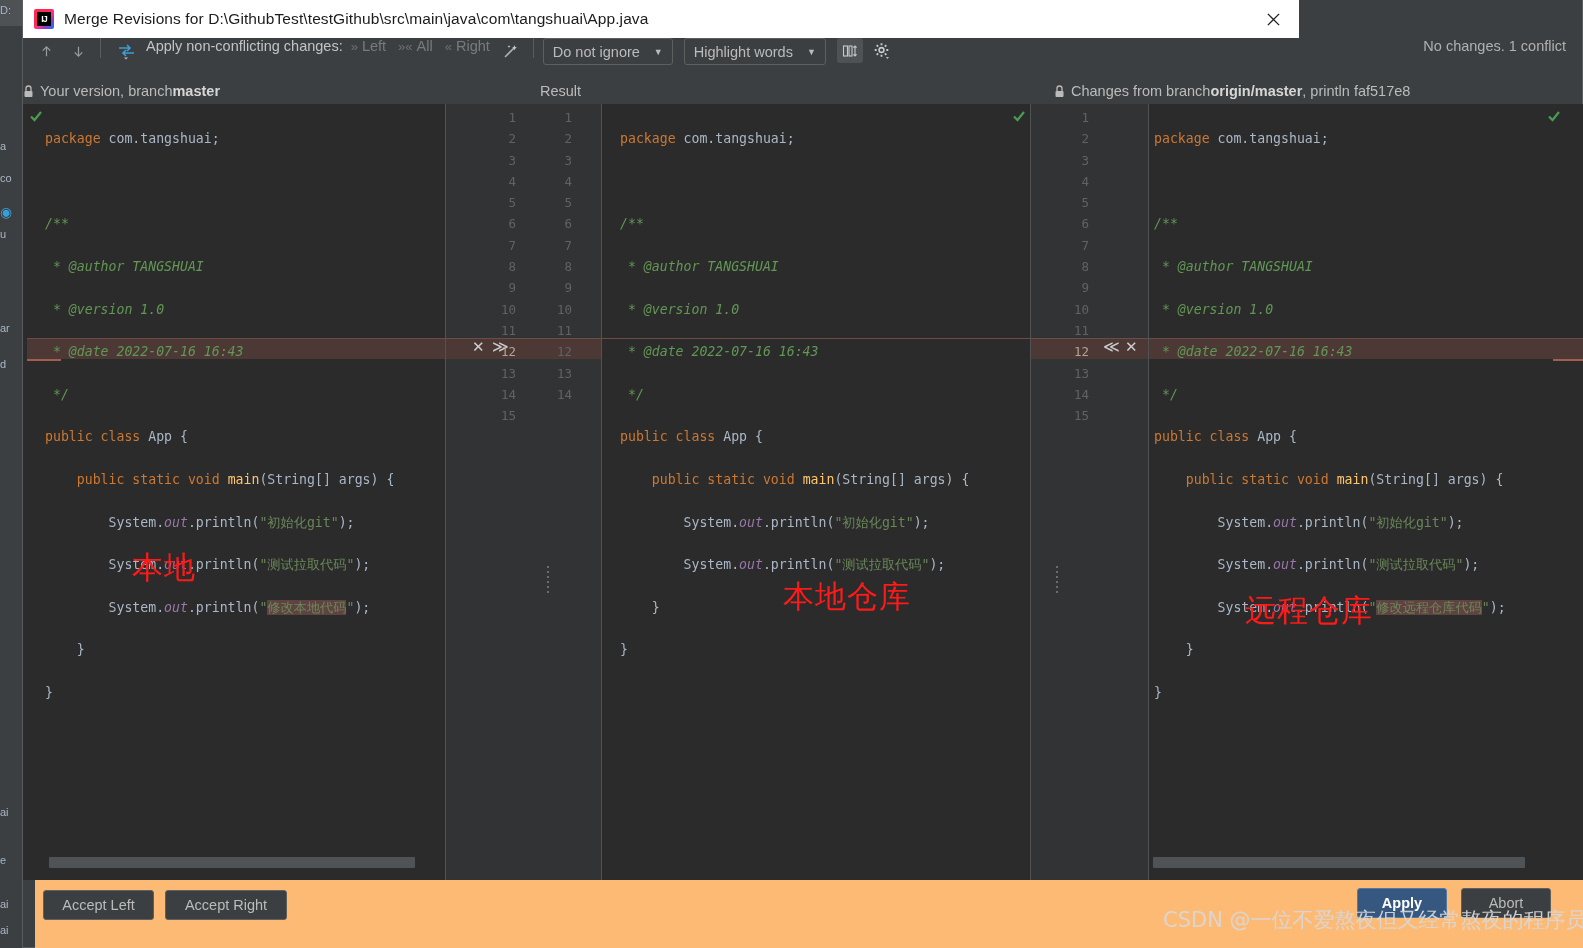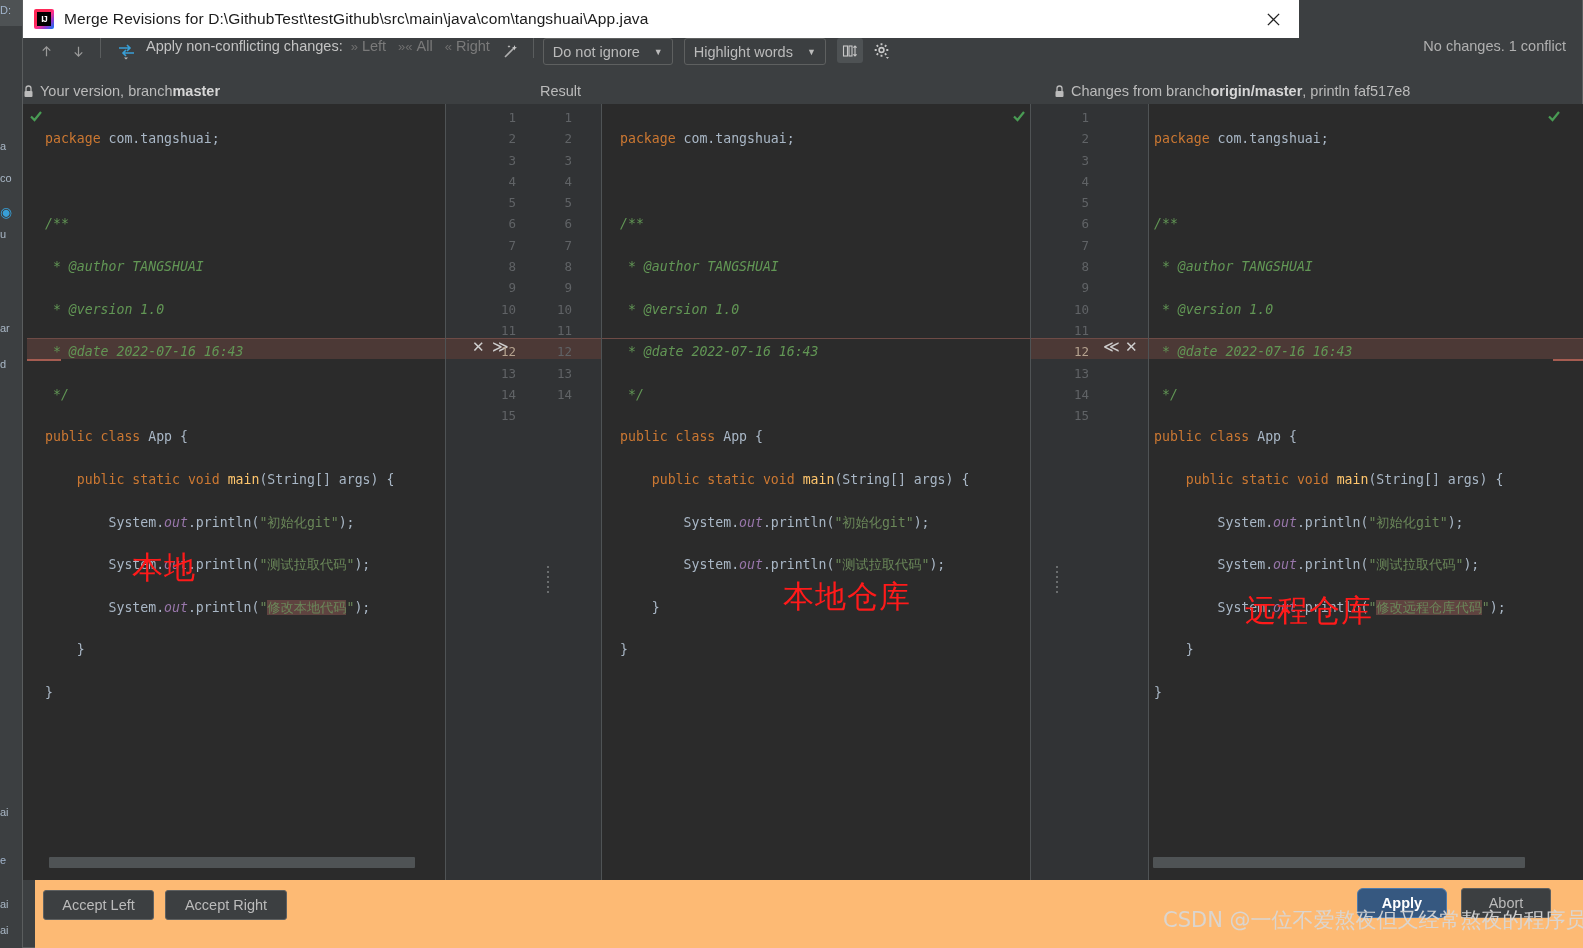--- a/index.html
+++ b/index.html
@@ -81,21 +81,21 @@
   .dragdots { position: absolute; width: 4px; }
   .dragdots i { display: block; width: 2px; height: 2px; background: #6a6d6e; margin: 0 0 3px 0; }
 
   .note { position: absolute; color: #ff1a1a; font-size: 31px; font-weight: 500; font-family: "DejaVu Sans", sans-serif; letter-spacing: 1px; }
 
   .hscroll { position: absolute; height: 11px; background: #4f5355; border-radius: 1px; }
 
   
   .btnbar { position: absolute; left: 12px; top: 880px; width: 1561px; height: 68px; background: #fdba74; }
   .btn { position: absolute; height: 30px; border: 1px solid #5e6060; border-radius: 3px; background: #3c3f41; color: #bbbbbb; font-size: 14.5px; display: flex; align-items: center; justify-content: center; }
-  .btn.primary { background: #365880; border-color: #4d7aab; color: #ffffff; font-weight: bold; border-radius: 6px; }
+  .btn.primary { background: #365880; border-color: #4d7aab; color: #ffffff; font-weight: bold; }
 
   .watermark { position: absolute; color: #d8d8d8; font-size: 21px; font-family: "DejaVu Sans", sans-serif; opacity: 0.92; white-space: nowrap; }
 </style>
 </head>
 <body>
 
 <div id="root">
 
   <div class="ide-sliver">
     <div class="tabbar"></div>

